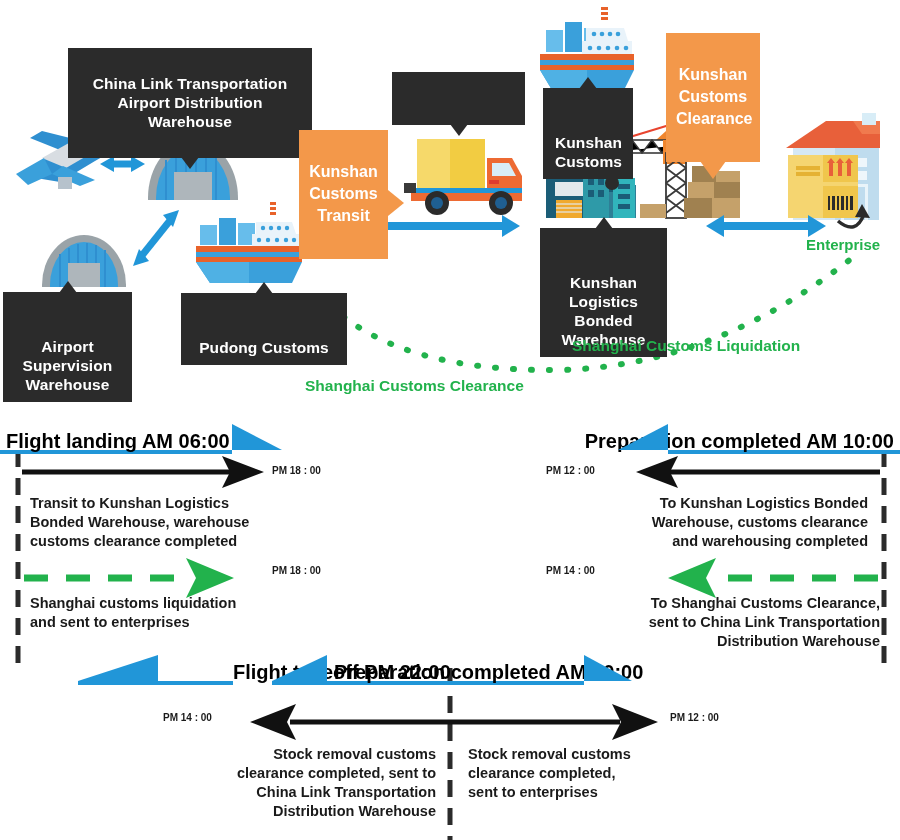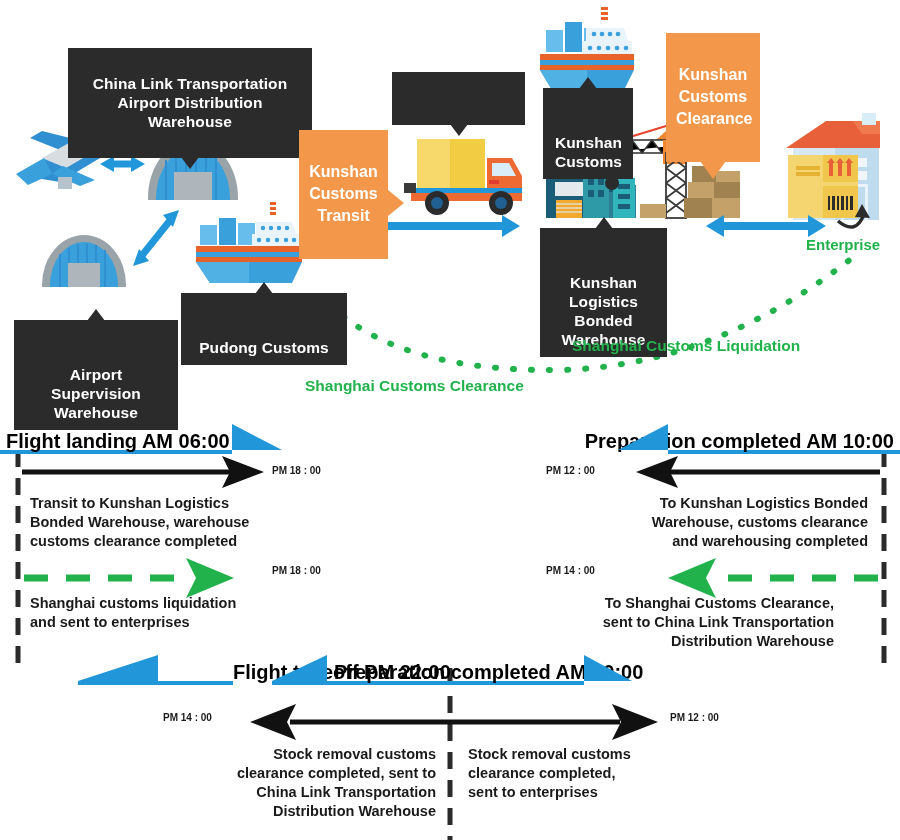--- a/index.html
+++ b/index.html
@@ -368,21 +368,21 @@
       <path d="M826 320 L856 320 L841 344 Z" fill="#22b24c" opacity="0"></path>
     </g>
   </svg>
 
   <div class="dark-label" style="left:68px;top:48px;width:244px;">
     <span>China Link Transportation
 Airport Distribution Warehouse</span>
     <span class="tip down"></span>
   </div>
 
-  <div class="dark-label" style="left:14px;top:292px;width:164px;margin-top:28px;">
+  <div class="dark-label" style="left:3px;top:292px;width:129px;">
     <span class="tip up"></span>
     <span>Airport Supervision
 Warehouse</span>
   </div>
 
   <div class="dark-label" style="left:181px;top:293px;width:166px;">
     <span class="tip up"></span>
     <span>Pudong Customs</span>
   </div>
 
@@ -497,21 +497,21 @@
   <div class="tl-time" style="left:670px;top:712px;">PM 12 : 00</div>
 
   <div class="tl-desc right" style="left:610px;top:494px;width:258px;">To Kunshan Logistics Bonded
 Warehouse, customs clearance
 and warehousing completed</div>
   <div class="tl-desc" style="left:30px;top:494px;width:260px;">Transit to Kunshan Logistics
 Bonded Warehouse, warehouse
 customs clearance completed</div>
   <div class="tl-desc" style="left:30px;top:594px;width:270px;">Shanghai customs liquidation
 and sent to enterprises</div>
-  <div class="tl-desc right" style="left:556px;top:594px;width:278px;">To Shanghai Customs Clearance,
+  <div class="tl-desc right" style="left:602px;top:594px;width:278px;">To Shanghai Customs Clearance,
 sent to China Link Transportation
 Distribution Warehouse</div>
   <div class="tl-desc right" style="left:160px;top:745px;width:276px;">Stock removal customs
 clearance completed, sent to
 China Link Transportation
 Distribution Warehouse</div>
   <div class="tl-desc" style="left:468px;top:745px;width:270px;">Stock removal customs
 clearance completed,
 sent to enterprises</div>
 

